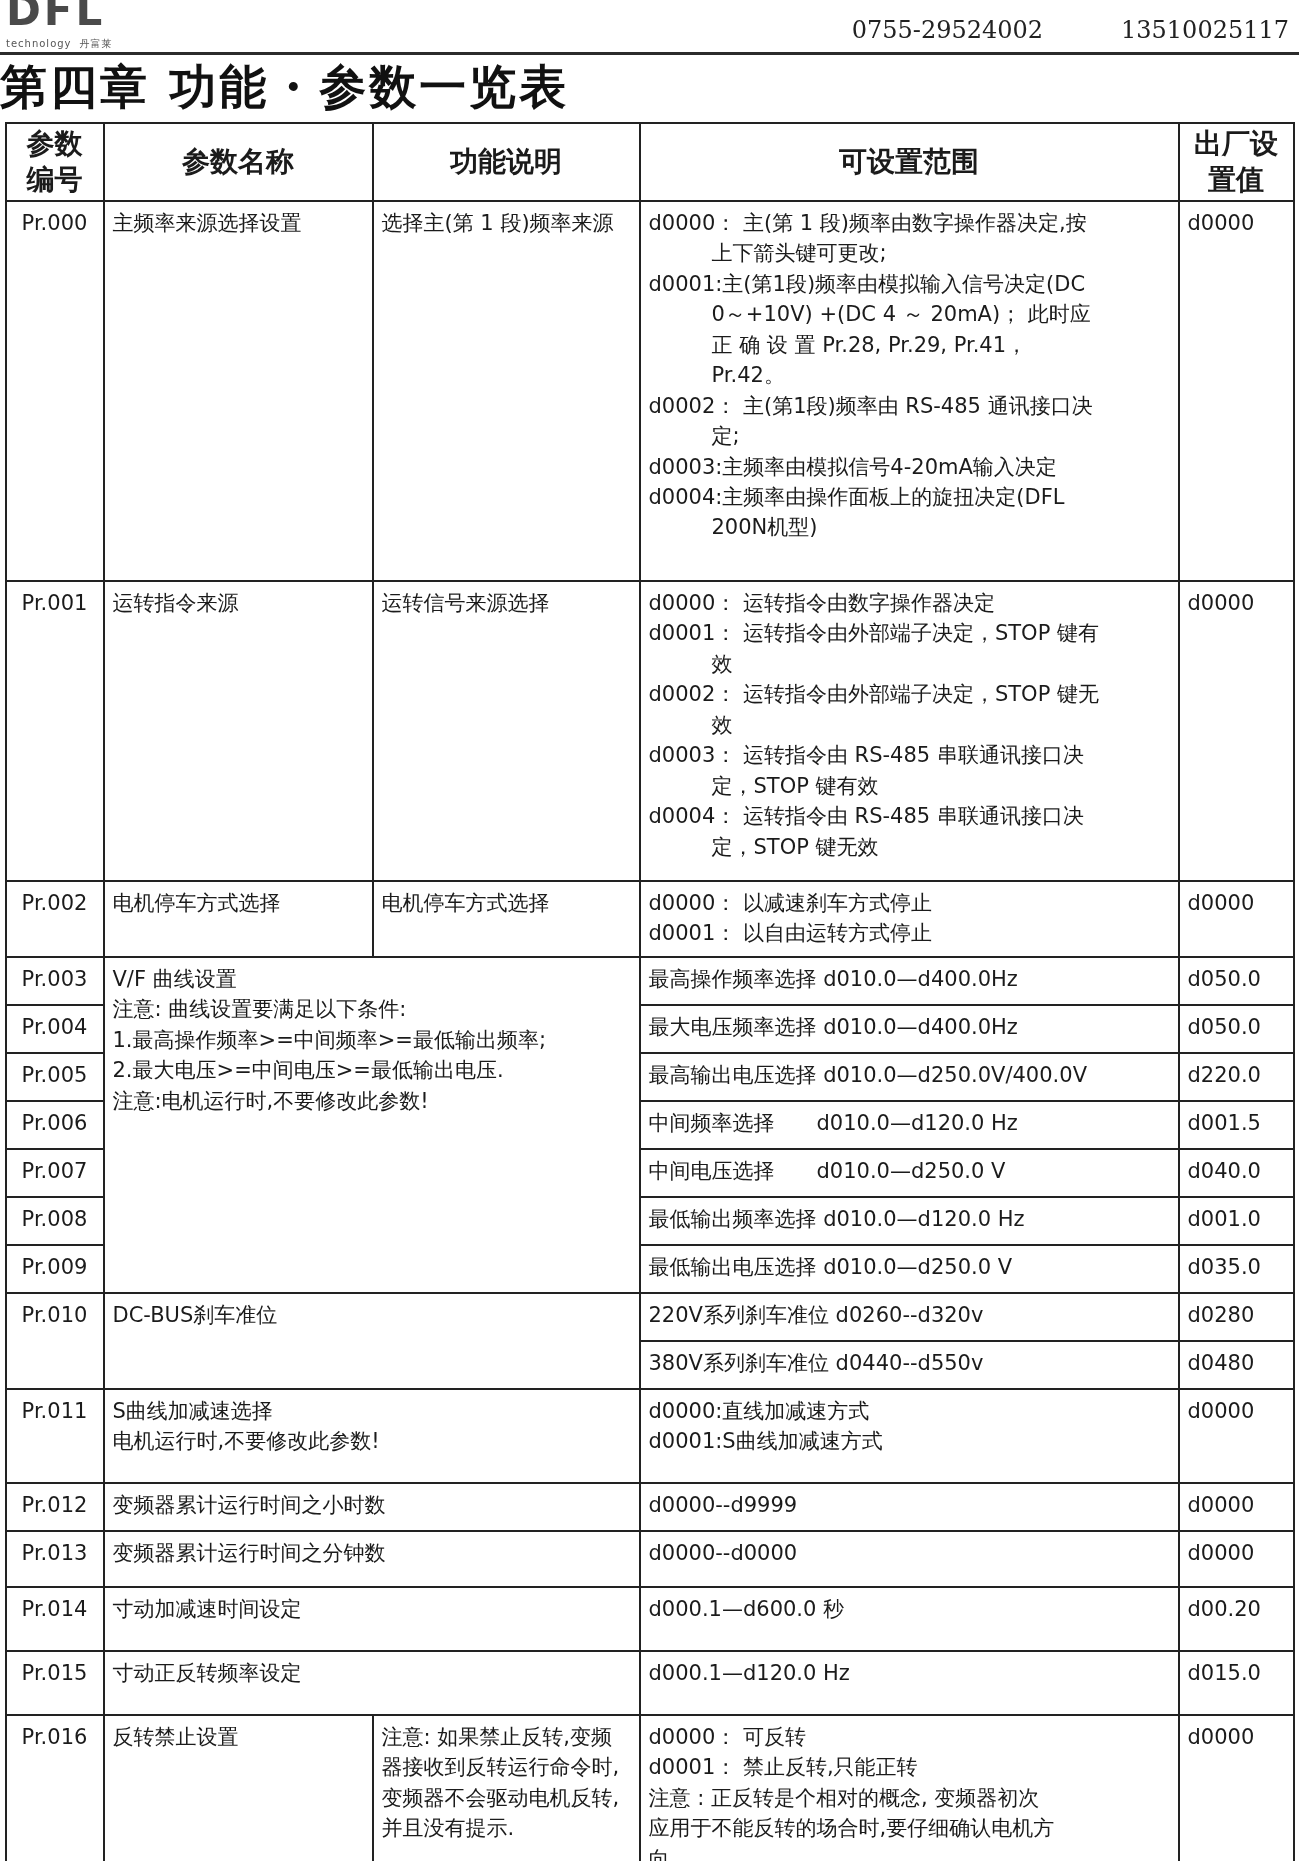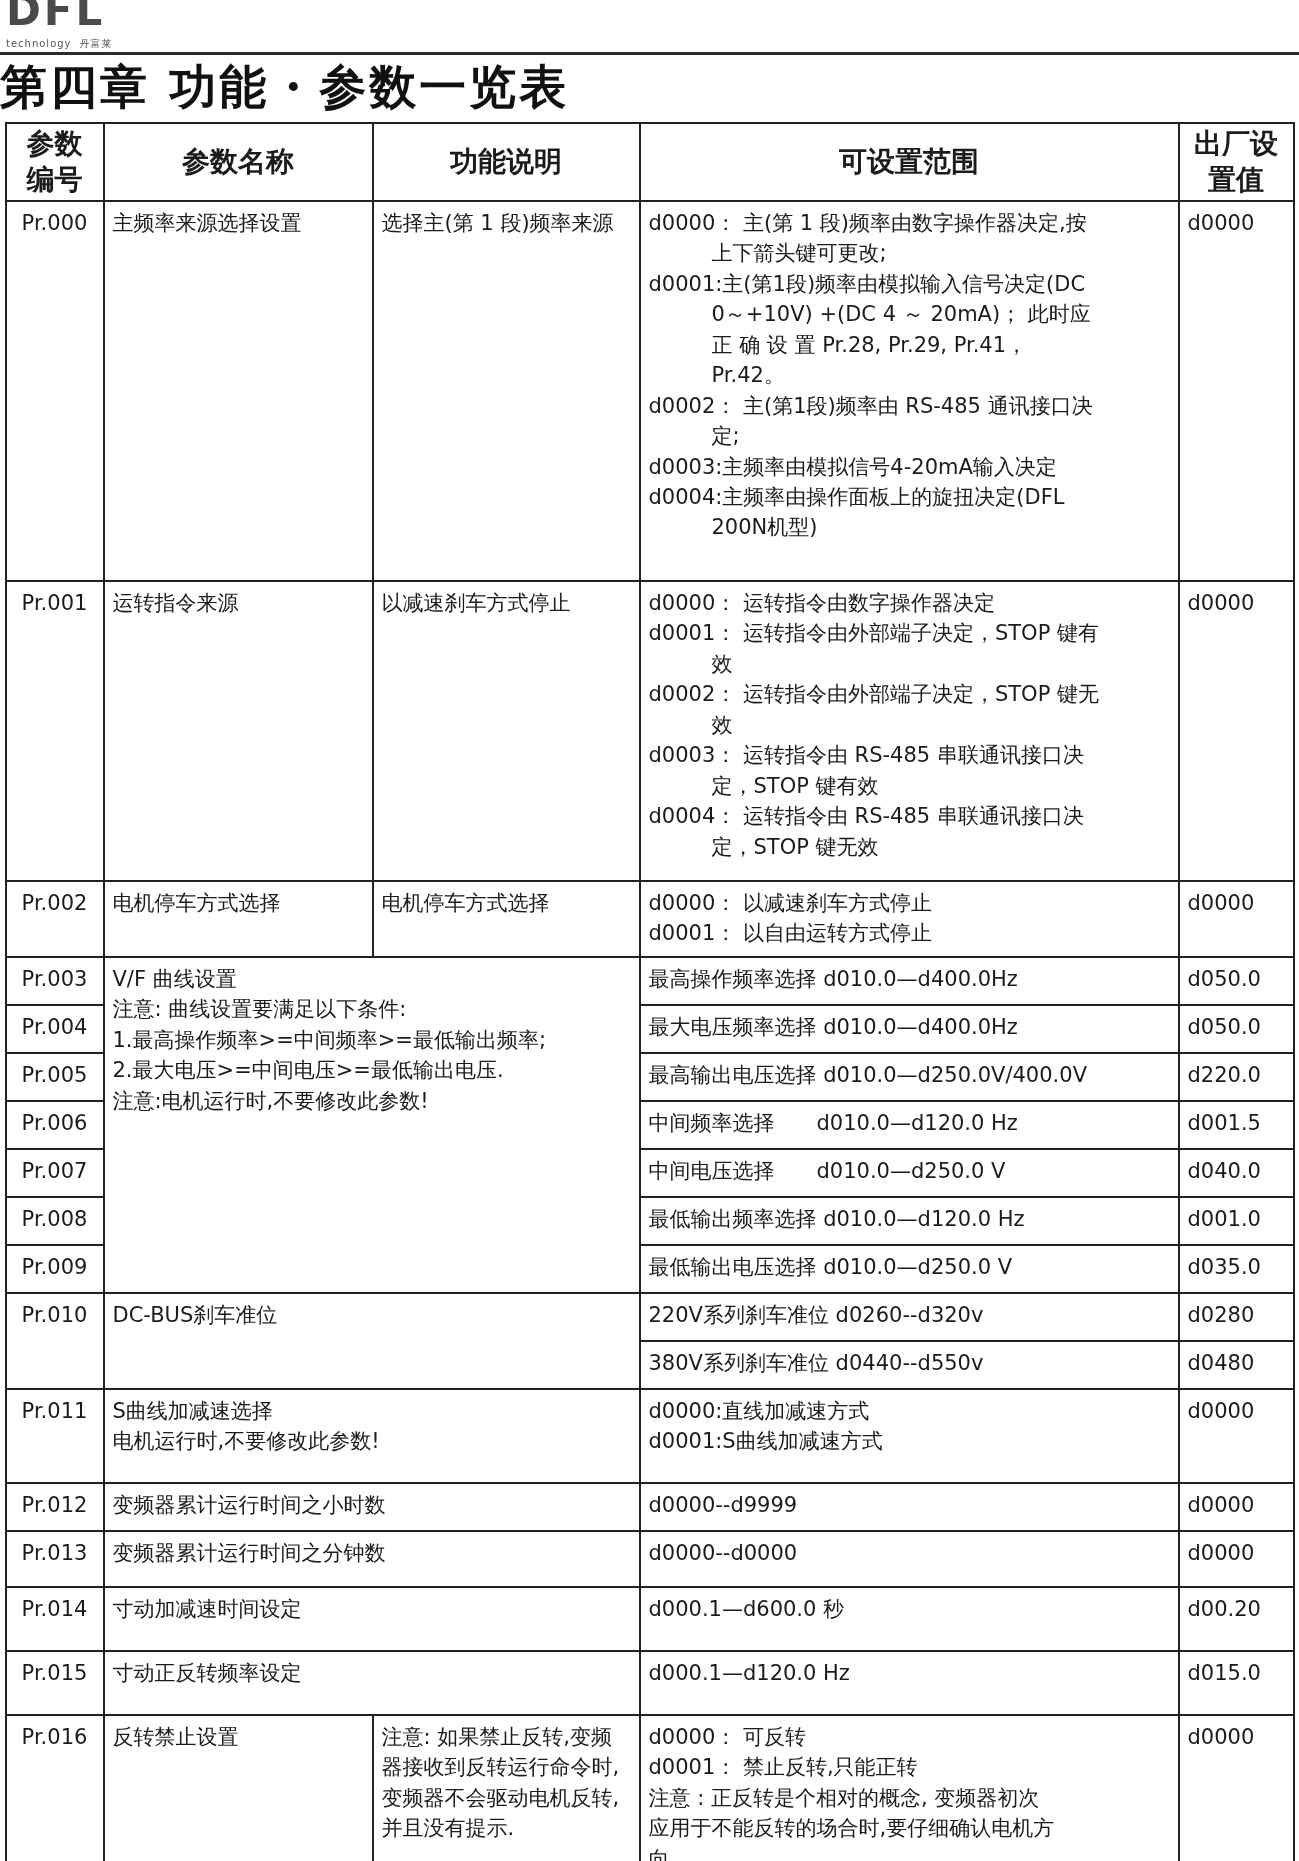--- a/index.html
+++ b/index.html
@@ -38,20 +38,24 @@
   td.name-cell{text-align:justify;}
 </style>
 </head>
 <body>
 
 <div class="topbar">
   <div class="logo">
     <div class="logo-letters">DFL</div>
     <div class="logo-sub"><span>technology</span><span class="cn">丹富莱</span></div>
   </div>
+  <div class="phones">
+    <span>0755-29524002</span>
+    <span>13510025117</span>
+  </div>
 </div>
 
 <div class="page-title">第四章 功能・参数一览表</div>
 
 <table class="param">
   <colgroup>
     <col style="width:98px">
       <col style="width:269px">
       <col style="width:267px">
       <col style="width:539px">
@@ -82,21 +86,21 @@
 　　　定;
 d0003:主频率由模拟信号4-20mA输入决定
 d0004:主频率由操作面板上的旋扭决定(DFL
 　　　200N机型)</td>
     <td class="default-cell">d0000</td>
   </tr>
 
   <tr class="h300">
     <td class="pr-cell">Pr.001</td>
     <td class="name-cell">运转指令来源</td>
-    <td>以减速刹车方式停止</td>
+    <td>运转信号来源选择</td>
     <td class="pre range-cell">d0000： 运转指令由数字操作器决定
 d0001： 运转指令由外部端子决定，STOP 键有
 　　　效
 d0002： 运转指令由外部端子决定，STOP 键无
 　　　效
 d0003： 运转指令由 RS-485 串联通讯接口决
 　　　定，STOP 键有效
 d0004： 运转指令由 RS-485 串联通讯接口决
 　　　定，STOP 键无效</td>
     <td class="default-cell">d0000</td>

